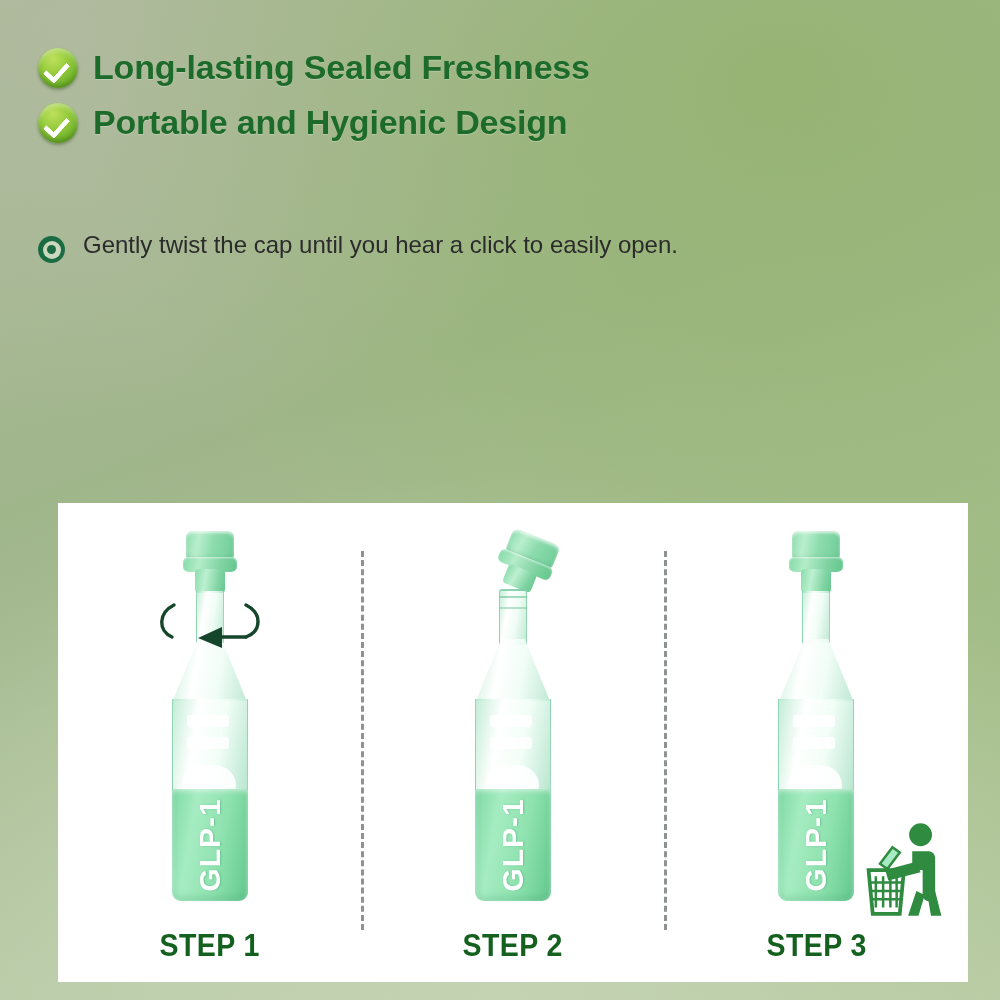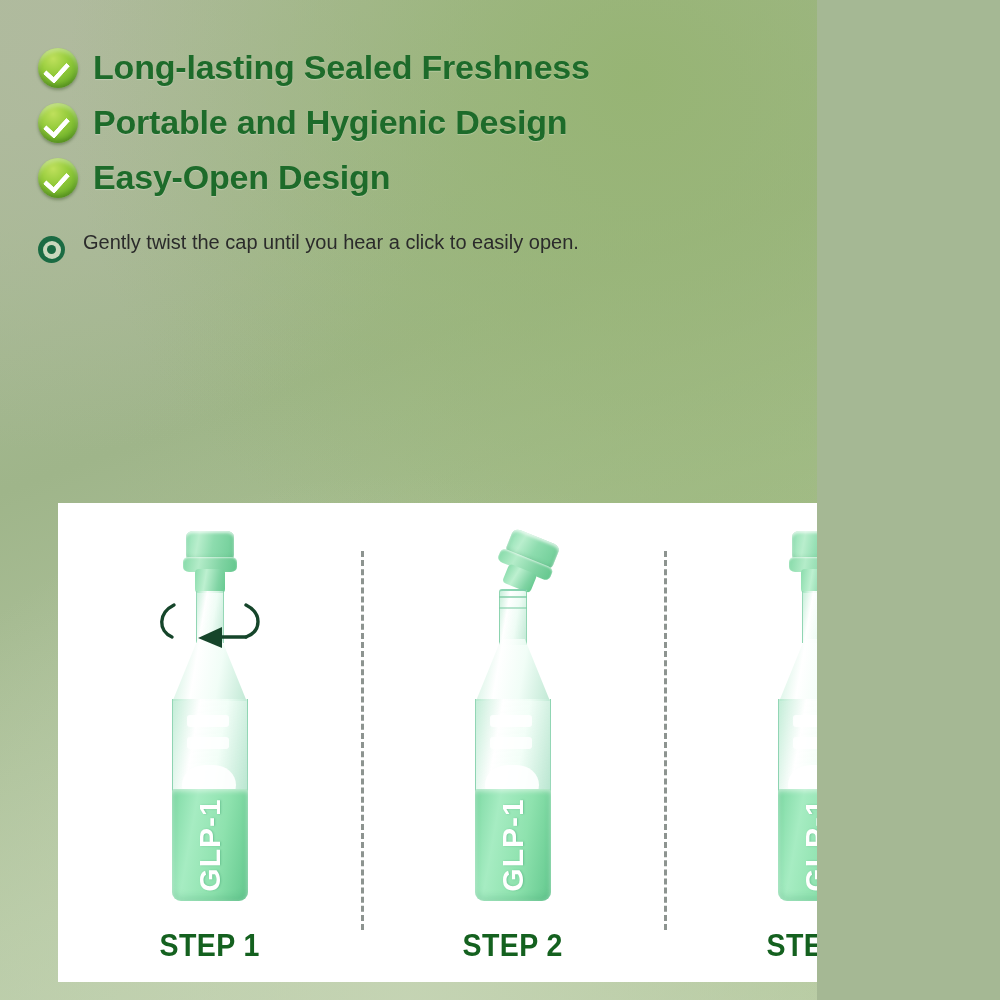--- a/index.html
+++ b/index.html
@@ -3,21 +3,21 @@
 <meta charset="utf-8">
 <title>GLP-1 Bottle Usage Infographic</title>
 <style>
   html,body{margin:0;padding:0;}
   body{
     width:1000px;height:1000px;overflow:hidden;
     font-family:"Liberation Sans", sans-serif;
     background:#a5b894;
   }
   .poster{
-    position:relative;width:817px;height:1000px;overflow:hidden;
+    position:relative;width:1000px;height:1000px;overflow:hidden;
     background:
       radial-gradient(120% 95% at 78% 8%, rgba(150,180,115,.95) 0%, rgba(150,180,115,0) 58%),
       radial-gradient(95% 75% at 8% 4%, rgba(176,186,158,.95) 0%, rgba(176,186,158,0) 55%),
       radial-gradient(120% 85% at 50% 100%, rgba(197,212,180,.95) 0%, rgba(197,212,180,0) 62%),
       radial-gradient(140% 120% at 96% 62%, rgba(158,186,128,.85) 0%, rgba(158,186,128,0) 60%),
       linear-gradient(160deg,#adbc9c 0%, #9fb58a 38%, #b6c9a4 72%, #c3d3b2 100%);
   }
 
   
   .headlines{position:absolute;left:38px;top:40px;width:720px;}
@@ -42,21 +42,21 @@
   
   .steps-list{position:absolute;left:38px;top:230px;width:800px;}
   .li-row{display:flex;align-items:flex-start;margin-bottom:34px;}
   .ring{
     width:27px;height:27px;flex:0 0 27px;margin-top:6px;border-radius:50%;
     background:#1b6b43;position:relative;
   }
   .ring::before{content:"";position:absolute;left:4.5px;top:4.5px;width:18px;height:18px;border-radius:50%;background:#cbd8bd;}
   .ring::after{content:"";position:absolute;left:9px;top:9px;width:9px;height:9px;border-radius:50%;background:#1b6b43;}
   .li-text{
-    margin-left:18px;font-size:20px;line-height:1.28;color:#2b2b2b;
+    margin-left:18px;font-size:24px;line-height:1.28;color:#2b2b2b;
     max-width:740px;font-weight:400;
   }
 
   
   .panel{
     position:absolute;left:58px;top:503px;width:910px;height:479px;
     background:#fff;overflow:hidden;
   }
   .cols{position:absolute;inset:0;display:flex;}
   .col{flex:1 1 0;position:relative;}
@@ -176,24 +176,20 @@
     <div class="hl-row">
       <span class="check-badge"></span>
       <span class="hl-text">Long-lasting Sealed Freshness</span>
     </div>
 
     <div class="hl-row">
       <span class="check-badge"></span>
       <span class="hl-text">Portable and Hygienic Design</span>
     </div>
 
-    <div class="hl-row">
-      <span class="check-badge"></span>
-      <span class="hl-text">Easy-Open Design</span>
-    </div>
   </div>
 
   <div class="steps-list">
 
     <div class="li-row">
       <span class="ring"></span>
       <span class="li-text">Gently twist the cap until you hear a click to easily open.</span>
     </div>
 
 

